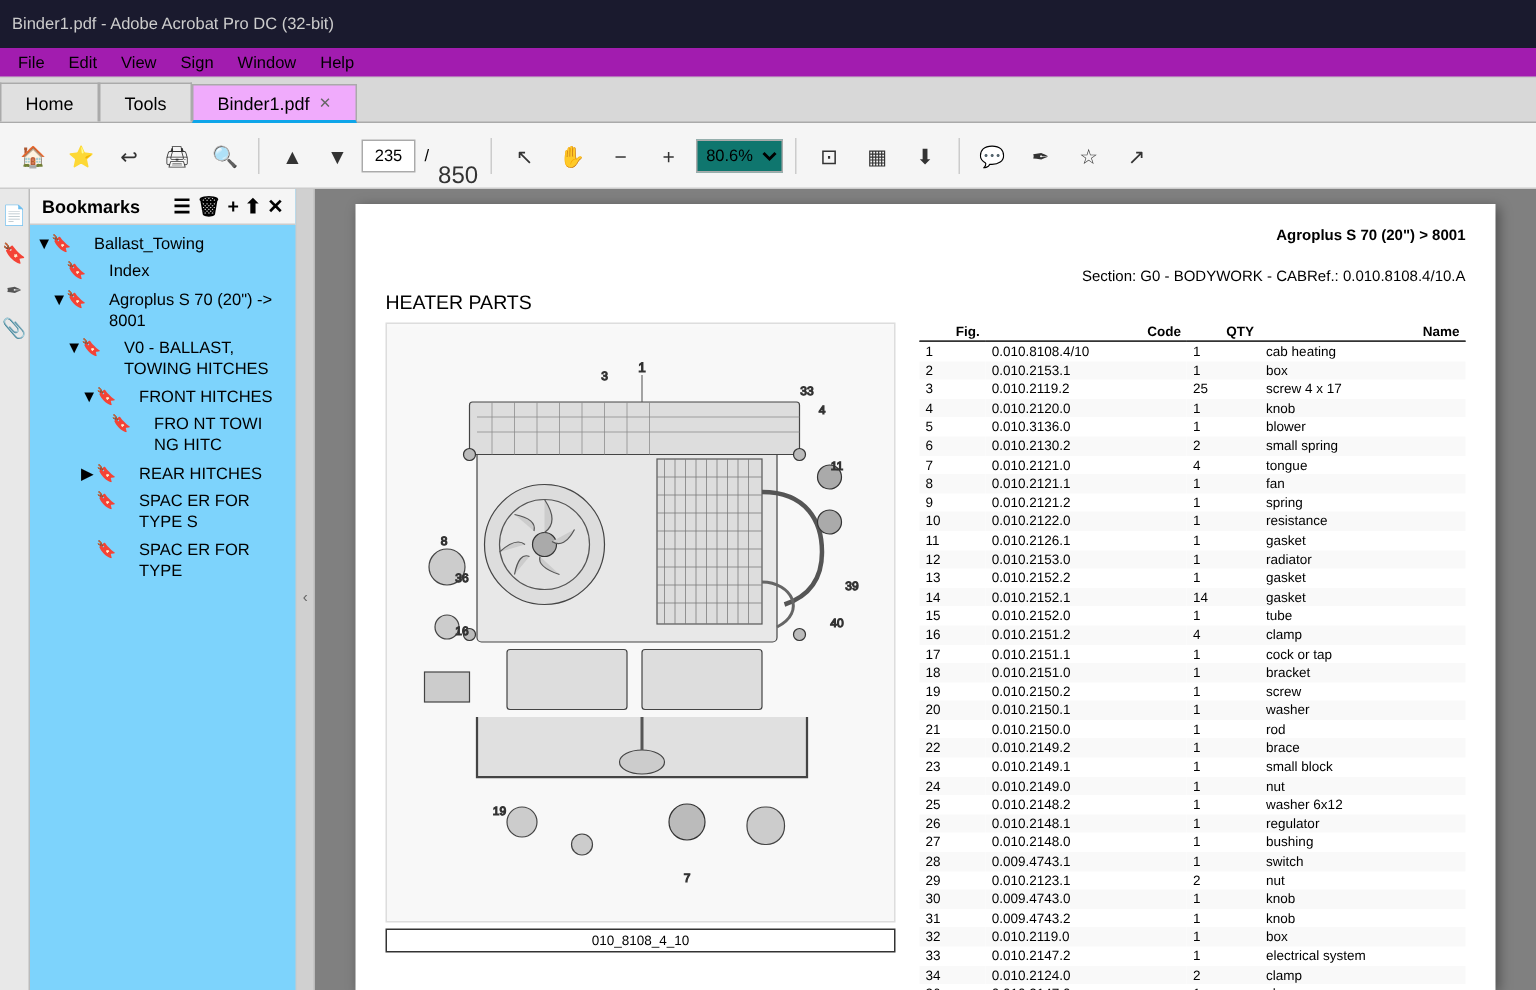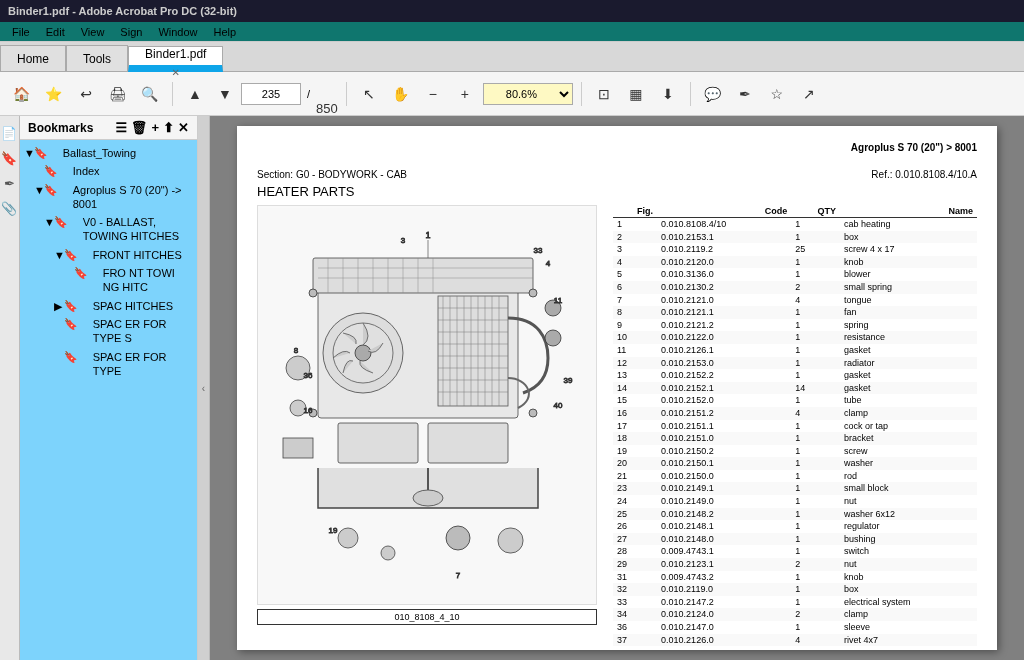--- a/index.html
+++ b/index.html
@@ -2,31 +2,30 @@
 <html><head>
   <meta charset="utf-8">
   <style>
     * { box-sizing: border-box; margin: 0; padding: 0; }
     body { font-family: Arial, sans-serif; font-size: 11px; background: #f0f0f0; overflow: hidden; width: 1024px; height: 660px; }
 
     
     #title-bar {
       background: #1a1a2e;
       color: #ccc;
-      height: 22px;
+      height: 32px;
       display: flex;
       align-items: center;
       padding: 0 8px;
       font-size: 11px;
-      font-weight: bold;
     }
 
     
     #menu-bar {
-      background: #0f766e;
+      background: #a21caf;
       height: 20px;
       display: flex;
       align-items: center;
       padding: 0 4px;
       border-bottom: 1px solid #ccc;
       font-size: 11px;
     }
     .menu-item {
       padding: 2px 8px;
       cursor: pointer;
@@ -45,24 +44,23 @@
       padding: 0 16px;
       display: flex;
       align-items: center;
       border: 1px solid #aaa;
       border-bottom: none;
       cursor: pointer;
       font-size: 12px;
       gap: 6px;
     }
     .tab.active {
-      background: #ffffff;
-      border-bottom: 7px solid #0ea5e9;
+      background: #f0abfc;
+      border-bottom: 2px solid #0ea5e9;
       margin-bottom: -1px;
-      flex-direction: column;
     }
     .tab.inactive {
       background: #e0e0e0;
     }
     .tab-close {
       font-size: 10px;
       color: #666;
       cursor: pointer;
     }
 
@@ -93,37 +91,37 @@
       height: 24px;
       background: #ccc;
       margin: 0 4px;
     }
     .page-nav {
       display: flex;
       align-items: center;
       gap: 2px;
     }
     .page-input {
-      width: 60px;
+      width: 36px;
       height: 22px;
       border: 1px solid #aaa;
       text-align: center;
       font-size: 11px;
     }
     .page-total {
-      font-size: 13px;
+      font-size: 16px;
       color: #333;
       margin-top: 29px;
     }
     .zoom-select {
       height: 22px;
       border: 1px solid #aaa;
       font-size: 11px;
-      padding: 0 18px;
-      background: #fef9c3;
+      padding: 0 2px;
+      background: #0f766e;
     }
 
     
     #main {
       display: flex;
       height: calc(660px - 22px - 20px - 30px - 44px);
     }
 
     
     #sidebar {
@@ -182,21 +180,21 @@
 
     
     .pdf-header {
       text-align: right;
       font-size: 10px;
       margin-bottom: 2px;
     }
     .pdf-subtitle {
       font-size: 10px;
       display: flex;
-      justify-content: space-between;
+      justify-content: flex-end;
       margin-bottom: 4px;
       margin-top: 16px;
     }
     .pdf-section-title {
       font-size: 13px;
       font-weight: normal;
       margin-bottom: 6px;
     }
 
     .pdf-content {
@@ -409,21 +407,21 @@
         <span class="indent" style="width:40px;"></span>
         <span class="tree-toggle" style="width:10px;"></span>
         <span class="icon">🔖</span>
         <span class="label">FRO NT TOWI NG HITC</span>
       </div>
 
       <div class="tree-item">
         <span class="indent" style="width:30px;"></span>
         <span class="tree-toggle">▶</span>
         <span class="icon">🔖</span>
-        <span class="label">SPAC HITCHES</span>
+        <span class="label">REAR HITCHES</span>
       </div>
 
       <div class="tree-item">
         <span class="indent" style="width:30px;"></span>
         <span class="tree-toggle" style="width:10px;"></span>
         <span class="icon">🔖</span>
         <span class="label">SPAC ER FOR TYPE S</span>
       </div>
 
       <div class="tree-item">
@@ -683,20 +681,26 @@
                   <td>1</td>
                   <td>washer</td>
                 </tr>
                 <tr>
                   <td>21</td>
                   <td>0.010.2150.0</td>
                   <td>1</td>
                   <td>rod</td>
                 </tr>
                 <tr>
+                  <td>22</td>
+                  <td>0.010.2149.2</td>
+                  <td>1</td>
+                  <td>brace</td>
+                </tr>
+                <tr>
                   <td>23</td>
                   <td>0.010.2149.1</td>
                   <td>1</td>
                   <td>small block</td>
                 </tr>
                 <tr>
                   <td>24</td>
                   <td>0.010.2149.0</td>
                   <td>1</td>
                   <td>nut</td>
@@ -725,20 +729,26 @@
                   <td>1</td>
                   <td>switch</td>
                 </tr>
                 <tr>
                   <td>29</td>
                   <td>0.010.2123.1</td>
                   <td>2</td>
                   <td>nut</td>
                 </tr>
                 <tr>
+                  <td>30</td>
+                  <td>0.009.4743.0</td>
+                  <td>1</td>
+                  <td>knob</td>
+                </tr>
+                <tr>
                   <td>31</td>
                   <td>0.009.4743.2</td>
                   <td>1</td>
                   <td>knob</td>
                 </tr>
                 <tr>
                   <td>32</td>
                   <td>0.010.2119.0</td>
                   <td>1</td>
                   <td>box</td>

